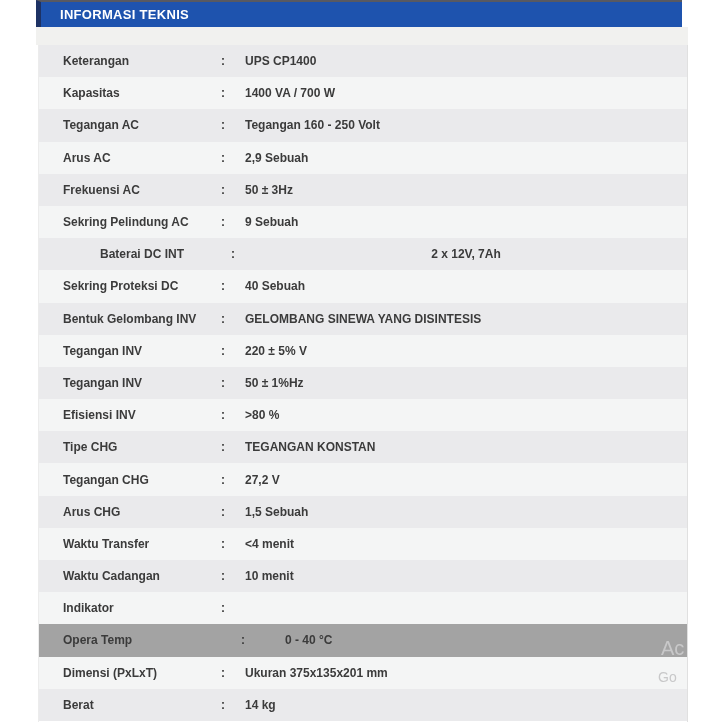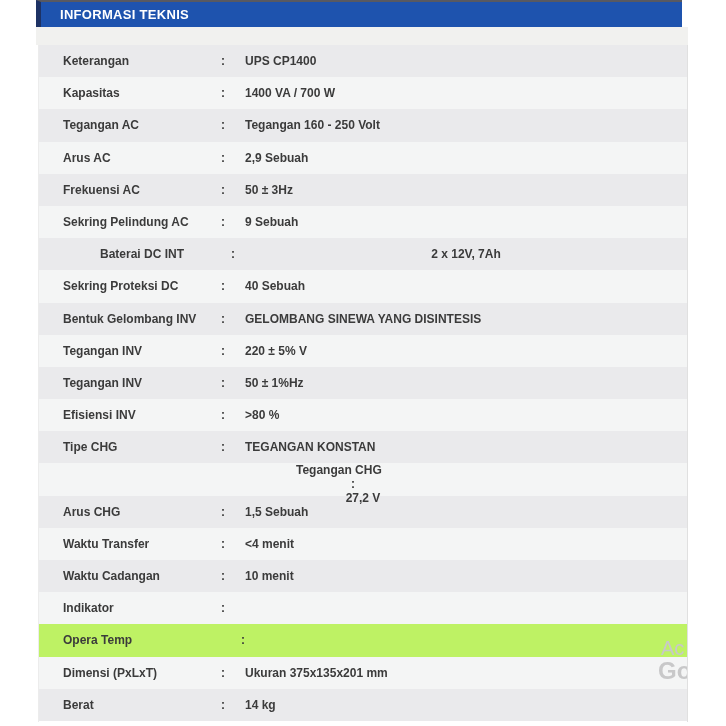--- a/index.html
+++ b/index.html
@@ -67,21 +67,21 @@
   .cell-value { flex: 1; }
   .watermark {
     position: absolute;
     left: 619px;
     top: 592px;
     color: #c8c8c9;
     font-weight: normal;
     pointer-events: none;
   }
   .wm-line1 { font-size: 20px; line-height: 22px; margin-left: 3px; }
-  .wm-line2 { font-size: 24px; line-height: 20px; margin-top: 2px; font-weight: bold; }
+  .wm-line2 { font-size: 14px; line-height: 20px; margin-top: 8px; }
 </style>
 </head>
 <body>
 
 <div class="stage">
 
   <div class="header-bar" style="background: rgb(30, 83, 174); border-left-color: rgb(29, 50, 100); border-top-color: rgb(88, 89, 97);">
     <span class="header-title" style="color: rgb(255, 255, 255);">INFORMASI TEKNIS</span>
   </div>
 
@@ -146,21 +146,21 @@
       <div class="row row-even" style="background: rgb(244, 245, 245); color: rgb(59, 59, 59);">
         <div class="cell cell-label">Efisiensi INV</div>
         <div class="cell cell-colon">:</div>
         <div class="cell cell-value">&gt;80 %</div>
       </div>
       <div class="row row-odd" style="background: rgb(234, 234, 236); color: rgb(59, 59, 59);">
         <div class="cell cell-label">Tipe CHG</div>
         <div class="cell cell-colon">:</div>
         <div class="cell cell-value">TEGANGAN KONSTAN</div>
       </div>
-      <div class="row row-even" style="background: rgb(244, 245, 245); color: rgb(59, 59, 59); flex-direction: column;">
+      <div class="row row-even" style="background: rgb(244, 245, 245); color: rgb(59, 59, 59);">
         <div class="cell cell-label">Tegangan CHG</div>
         <div class="cell cell-colon">:</div>
         <div class="cell cell-value">27,2 V</div>
       </div>
       <div class="row row-odd" style="background: rgb(234, 234, 236); color: rgb(59, 59, 59);">
         <div class="cell cell-label">Arus CHG</div>
         <div class="cell cell-colon">:</div>
         <div class="cell cell-value">1,5 Sebuah</div>
       </div>
       <div class="row row-even" style="background: rgb(244, 245, 245); color: rgb(59, 59, 59);">
@@ -170,23 +170,24 @@
       </div>
       <div class="row row-odd" style="background: rgb(234, 234, 236); color: rgb(59, 59, 59);">
         <div class="cell cell-label">Waktu Cadangan</div>
         <div class="cell cell-colon">:</div>
         <div class="cell cell-value">10 menit</div>
       </div>
       <div class="row row-even" style="background: rgb(244, 245, 245); color: rgb(59, 59, 59);">
         <div class="cell cell-label">Indikator</div>
         <div class="cell cell-colon">:</div>
       </div>
-      <div class="row row-odd" style="background: #bef264; color: rgb(59, 59, 59); gap: 20px;">
+      <div class="row row-odd" style="background: #a3a3a3; color: rgb(59, 59, 59); gap: 20px;">
         <div class="cell cell-label">Opera Temp</div>
         <div class="cell cell-colon">:</div>
+        <div class="cell cell-value">0 - 40 °C</div>
       </div>
       <div class="row row-even" style="background: rgb(244, 245, 245); color: rgb(59, 59, 59);">
         <div class="cell cell-label">Dimensi (PxLxT)</div>
         <div class="cell cell-colon">:</div>
         <div class="cell cell-value">Ukuran 375x135x201 mm</div>
       </div>
       <div class="row row-odd" style="background: rgb(234, 234, 236); color: rgb(59, 59, 59);">
         <div class="cell cell-label">Berat</div>
         <div class="cell cell-colon">:</div>
         <div class="cell cell-value">14 kg</div>

